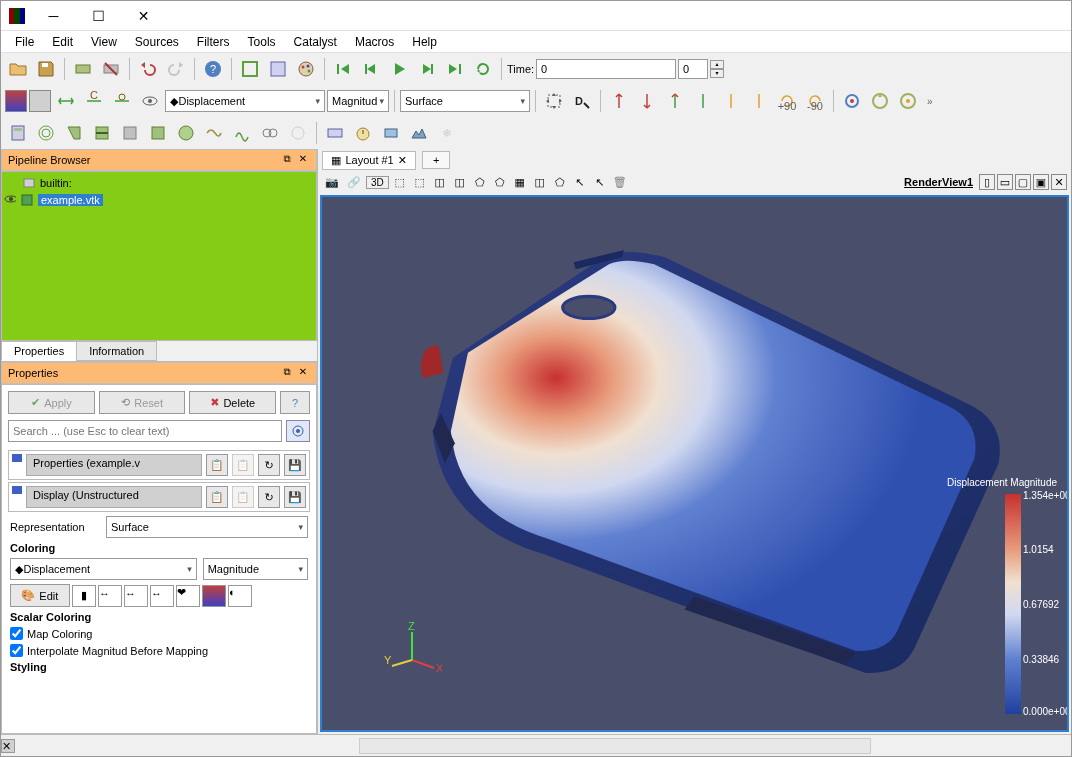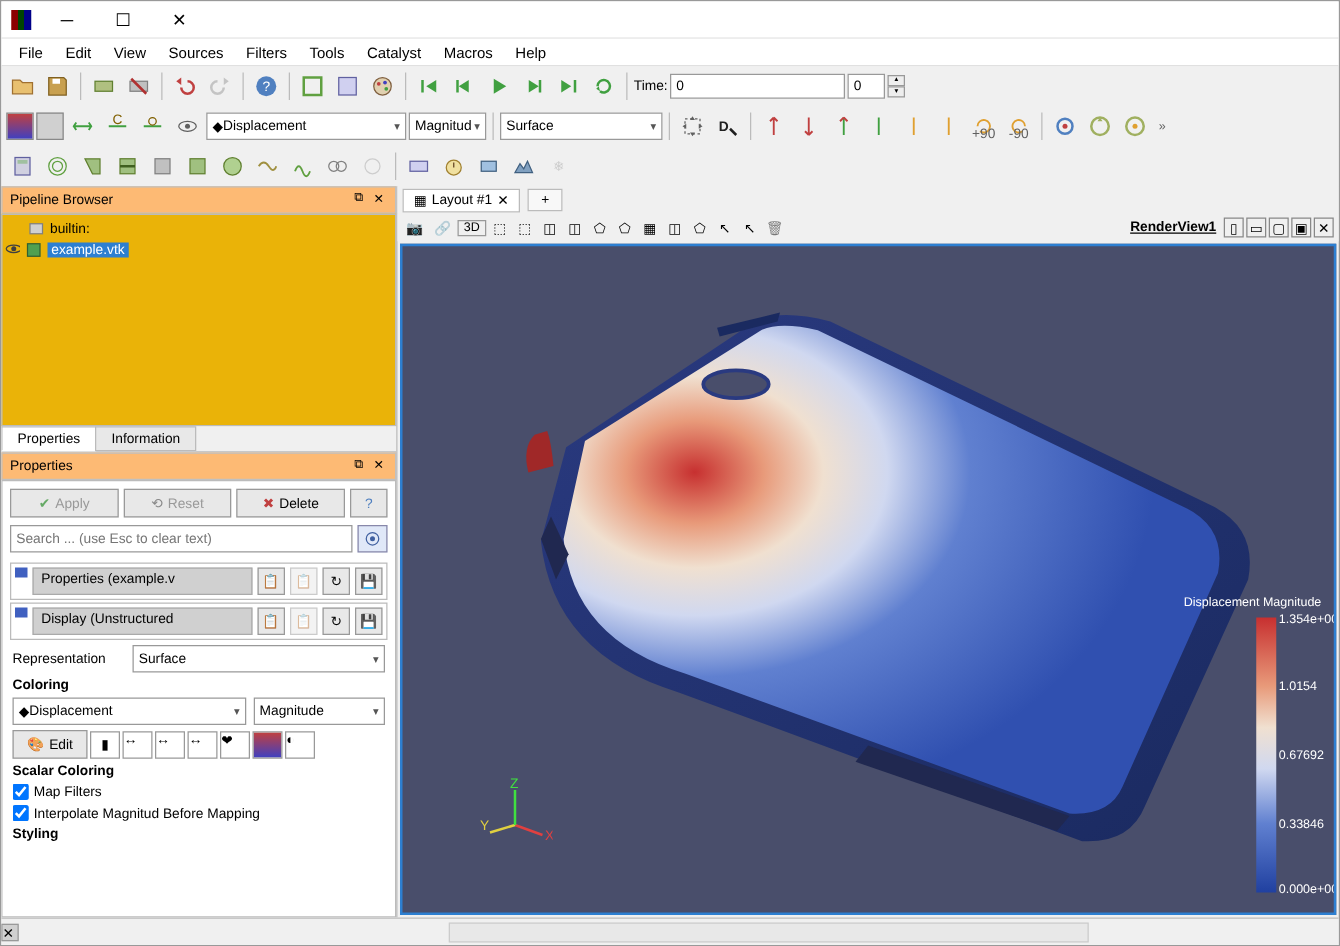--- a/index.html
+++ b/index.html
@@ -15,21 +15,21 @@
 .tbtn svg { width: 20px; height: 20px; }
 .sep { width: 1px; height: 22px; background: #bbb; margin: 0 3px; }
 .combo { height: 22px; border: 1px solid #999; background: #fff; padding: 0 18px 0 4px; position: relative; display: flex; align-items: center; font-size: 11px; }
 .combo::after { content: "▾"; position: absolute; right: 4px; font-size: 9px; color: #555; }
 .tinput { height: 20px; border: 1px solid #999; background: #fff; padding: 0 4px; }
 .main-area { flex: 1; display: flex; min-height: 0; }
 .left-pane { width: 316px; display: flex; flex-direction: column; background: #f0f0f0; }
 .panel-hdr { background: #fdba74; padding: 3px 6px; font-size: 11px; display: flex; align-items: center; border: 1px solid #c0c0c0; }
 .panel-hdr .spacer { flex: 1; }
 .panel-hdr .pbtn { width: 14px; height: 14px; font-size: 10px; text-align: center; margin-left: 2px; cursor: pointer; }
-.pipeline { flex: 0 0 170px; border: 1px solid #bbb; background: #eab308; margin: 0; overflow: auto; padding: 2px; }
+.pipeline { flex: 0 0 170px; border: 1px solid #bbb; background: #84cc16; margin: 0; overflow: auto; padding: 2px; }
 .tree-row { display: flex; align-items: center; height: 17px; gap: 4px; }
 .tree-row.sel span.lab { background: #2d7fd1; color: #fff; padding: 0 3px; }
 .eye { width: 12px; height: 12px; }
 .tabs { display: flex; background: #f0f0f0; border-bottom: 1px solid #bbb; }
 .tab { padding: 3px 12px; border: 1px solid #bbb; background: #e8e8e8; margin-right: -1px; font-size: 11px; }
 .tab.active { background: #fff; border-bottom: 1px solid #fff; }
 .props-body { flex: 1; overflow-y: auto; background: #fff; border: 1px solid #bbb; }
 .btn-row { display: flex; gap: 4px; padding: 6px; }
 .btn { flex: 1; height: 23px; border: 1px solid #999; background: #e8e8e8; display: flex; align-items: center; justify-content: center; gap: 4px; font-size: 11px; }
 .btn.disabled { color: #999; }
@@ -501,21 +501,21 @@
         <div class="mini" style="width:24px;height:22px;border:1px solid #999">↔</div>
         <div class="mini" style="width:24px;height:22px;border:1px solid #999">↔</div>
         <div class="mini" style="width:24px;height:22px;border:1px solid #999">❤</div>
         <div class="mini" style="width:24px;height:22px;border:1px solid #999;background:linear-gradient(#c04040,#4040c0)"></div>
         <div class="mini" style="width:24px;height:22px;border:1px solid #999">◐</div>
       </div>
 
       <div class="heading">Scalar Coloring</div>
       <div class="checkbox-row">
           <input type="checkbox" checked="" style="">
-          <span>Map Filters</span>
+          <span>Map Coloring</span>
         </div>
       <div class="checkbox-row">
           <input type="checkbox" checked="" style="">
           <span>Interpolate Magnitud Before Mapping</span>
         </div>
 
       <div class="heading">Styling</div>
     </div>
   </div>
 

